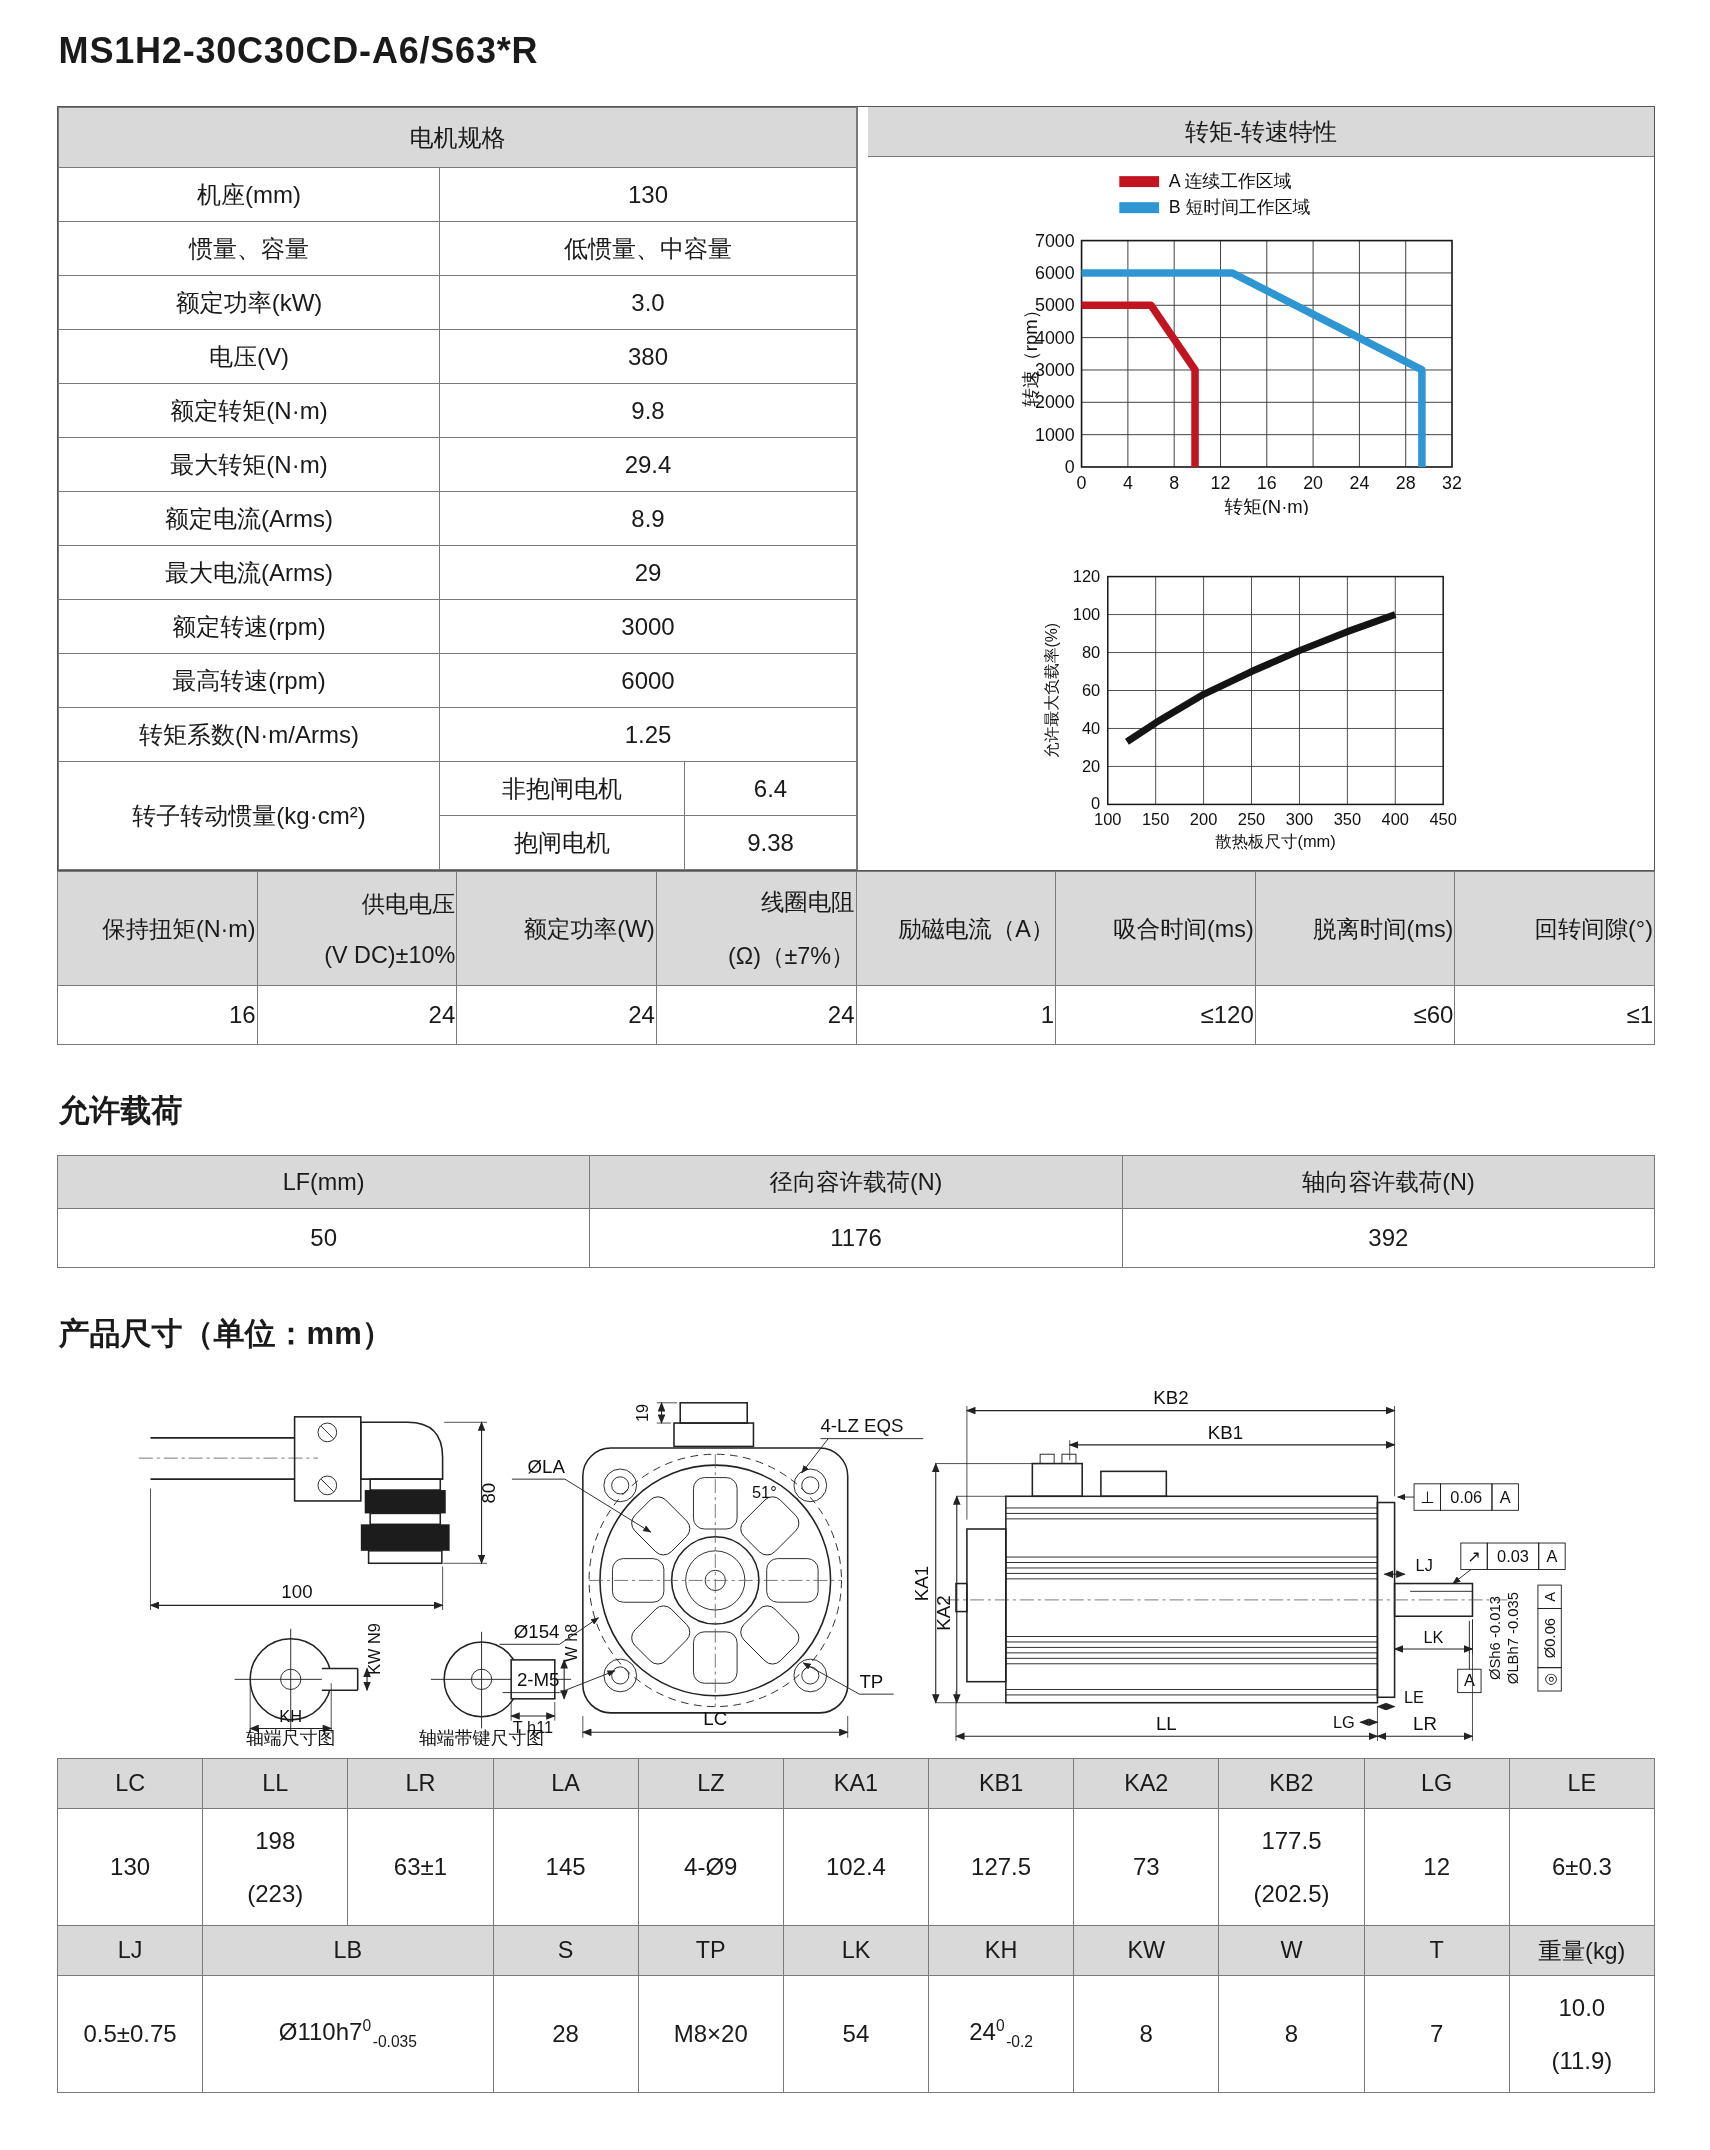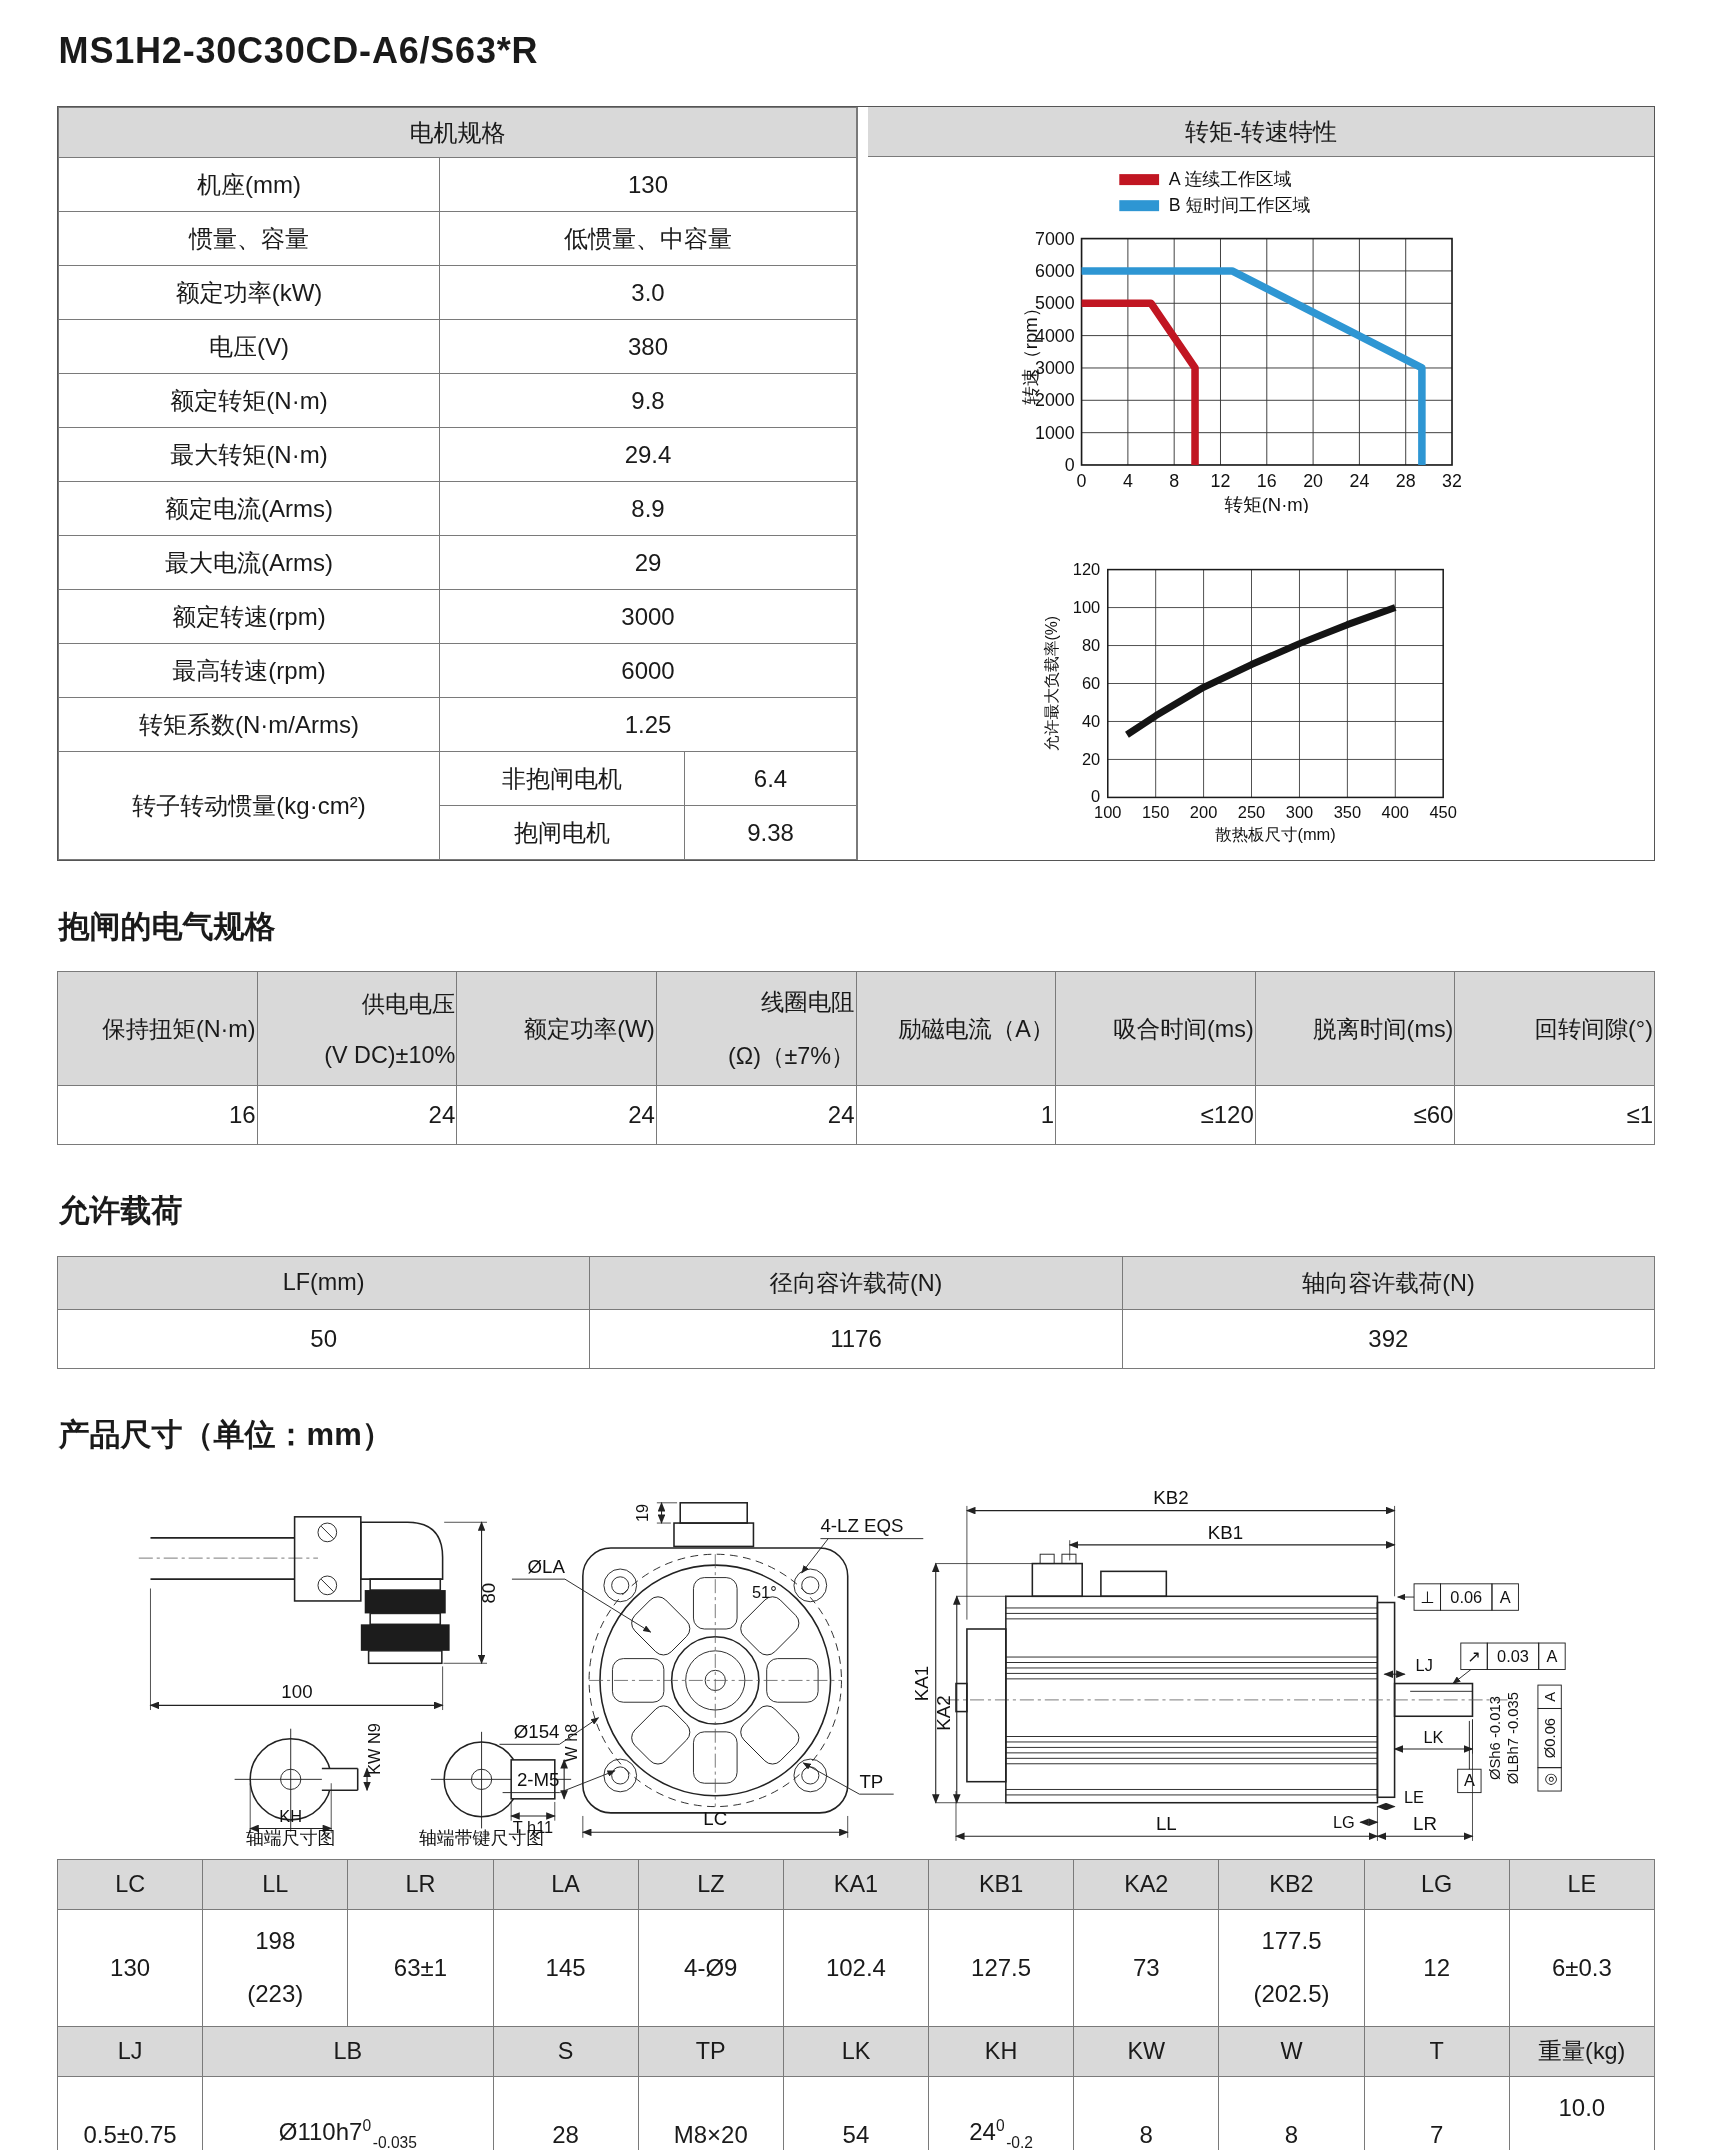--- a/index.html
+++ b/index.html
@@ -7,21 +7,21 @@
   body{width:1711px;background:#fff;color:#1a1a1a;font-family:"Liberation Sans","DejaVu Sans",sans-serif;}
   .content{padding:30px 56px 31px 57px;}
   .title{font-size:36px;font-weight:700;margin:0 0 34px 1.6px;letter-spacing:0.8px;}
   h2.section{font-size:31px;font-weight:700;margin:45px 0 23.4px 1.6px;}
 
   
   .top-wrap{display:flex;border:1.6px solid #555;}
   table{border-collapse:collapse;}
   .spec-table{width:798px;table-layout:fixed;}
   .spec-table td{border:0.8px solid #7a7a7a;font-size:24px;text-align:center;vertical-align:middle;padding:0 4.7px;}
-  .spec-table tr.hd td{background:#d9d9d9;height:50px;margin-top:16px;}
+  .spec-table tr.hd td{background:#d9d9d9;height:60px;margin-top:16px;}
   .spec-table tr.r td{height:54px;}
   .right-col{flex:1;display:flex;flex-direction:column;border-left:0.8px solid #7a7a7a;}
   .panel-head{height:50px;background:#d9d9d9;display:flex;align-items:center;justify-content:center;font-size:24px;border-bottom:0.8px solid #7a7a7a;flex:0 0 auto;margin-left:10px;}
   .panel-head.second{border-top:0.8px solid #7a7a7a;}
   .chart-area{display:flex;align-items:center;justify-content:center;}
   .ca1{flex:436 1 0;}
   .ca2{flex:396 1 0;}
 
   
   .grid{stroke:#3a3a3a;stroke-width:1.4;fill:none;}
@@ -241,21 +241,20 @@
               <text x="103" y="113">100</text>
             <text x="103" y="53">120</text>
           </g>
           <text class="mid" font-size="25" transform="translate(34,225) rotate(-90)">允许最大负载率(%)</text>
           <text class="mid" font-size="26" x="380" y="472">散热板尺寸(mm)</text>
         </svg>
       </div>
     </div>
   </div>
 
-  <h2 class="section">抱闸的电气规格</h2>
   <table class="brake-table">
     <tbody>
         <tr>
       <th>
             <div class="bh">
               <div>保持扭矩(N·m)</div>
             </div>
           </th>
       <th>
             <div class="bh">

